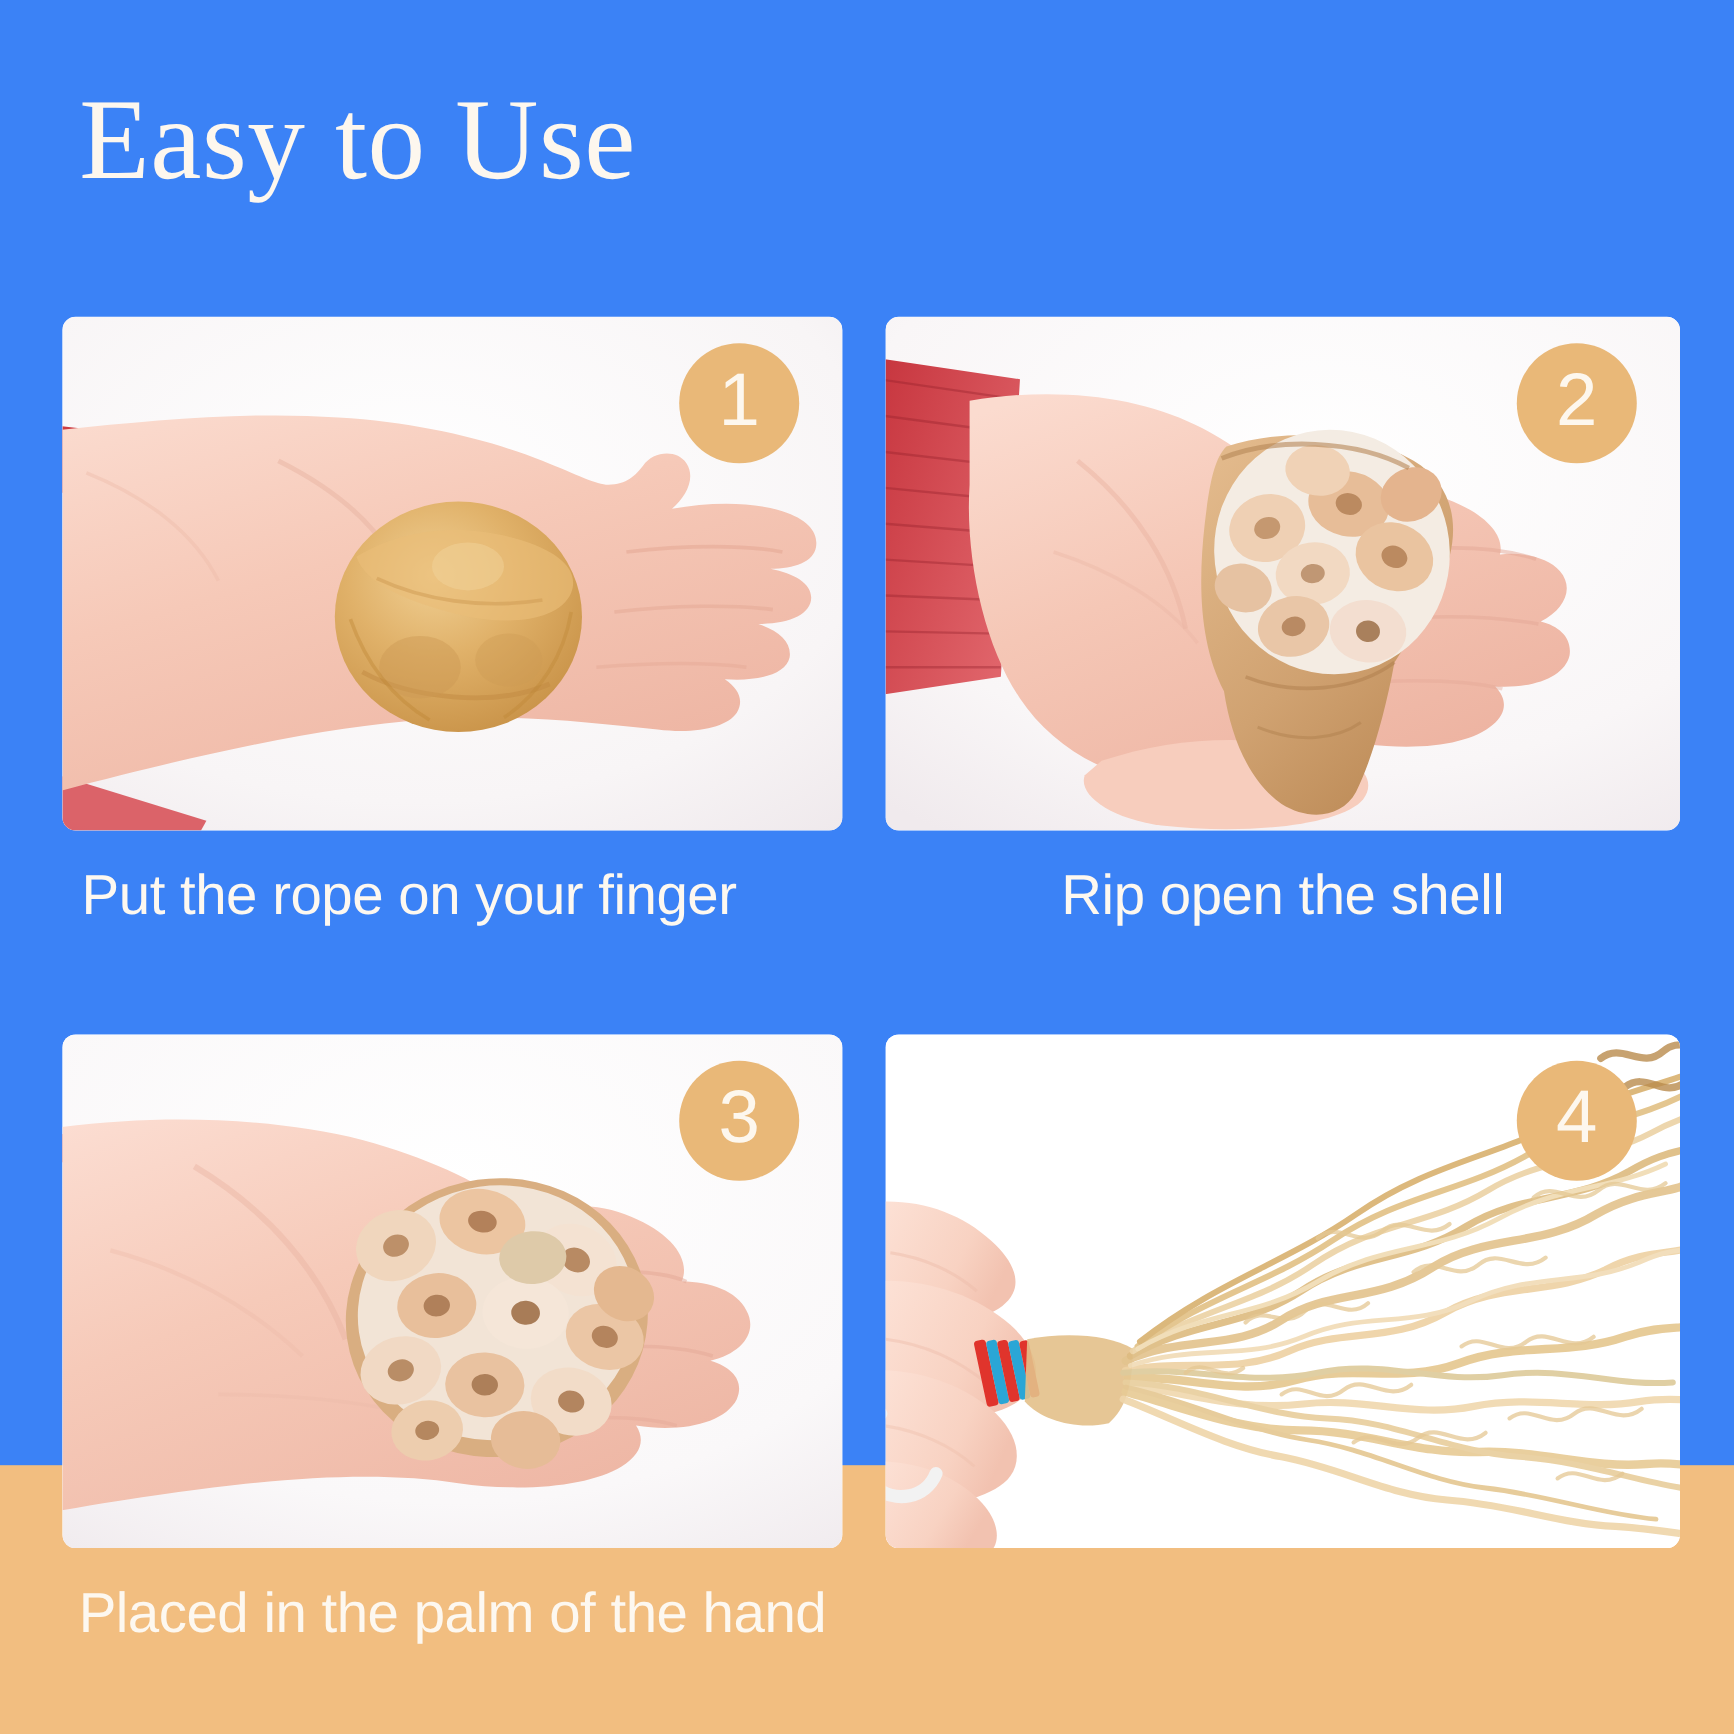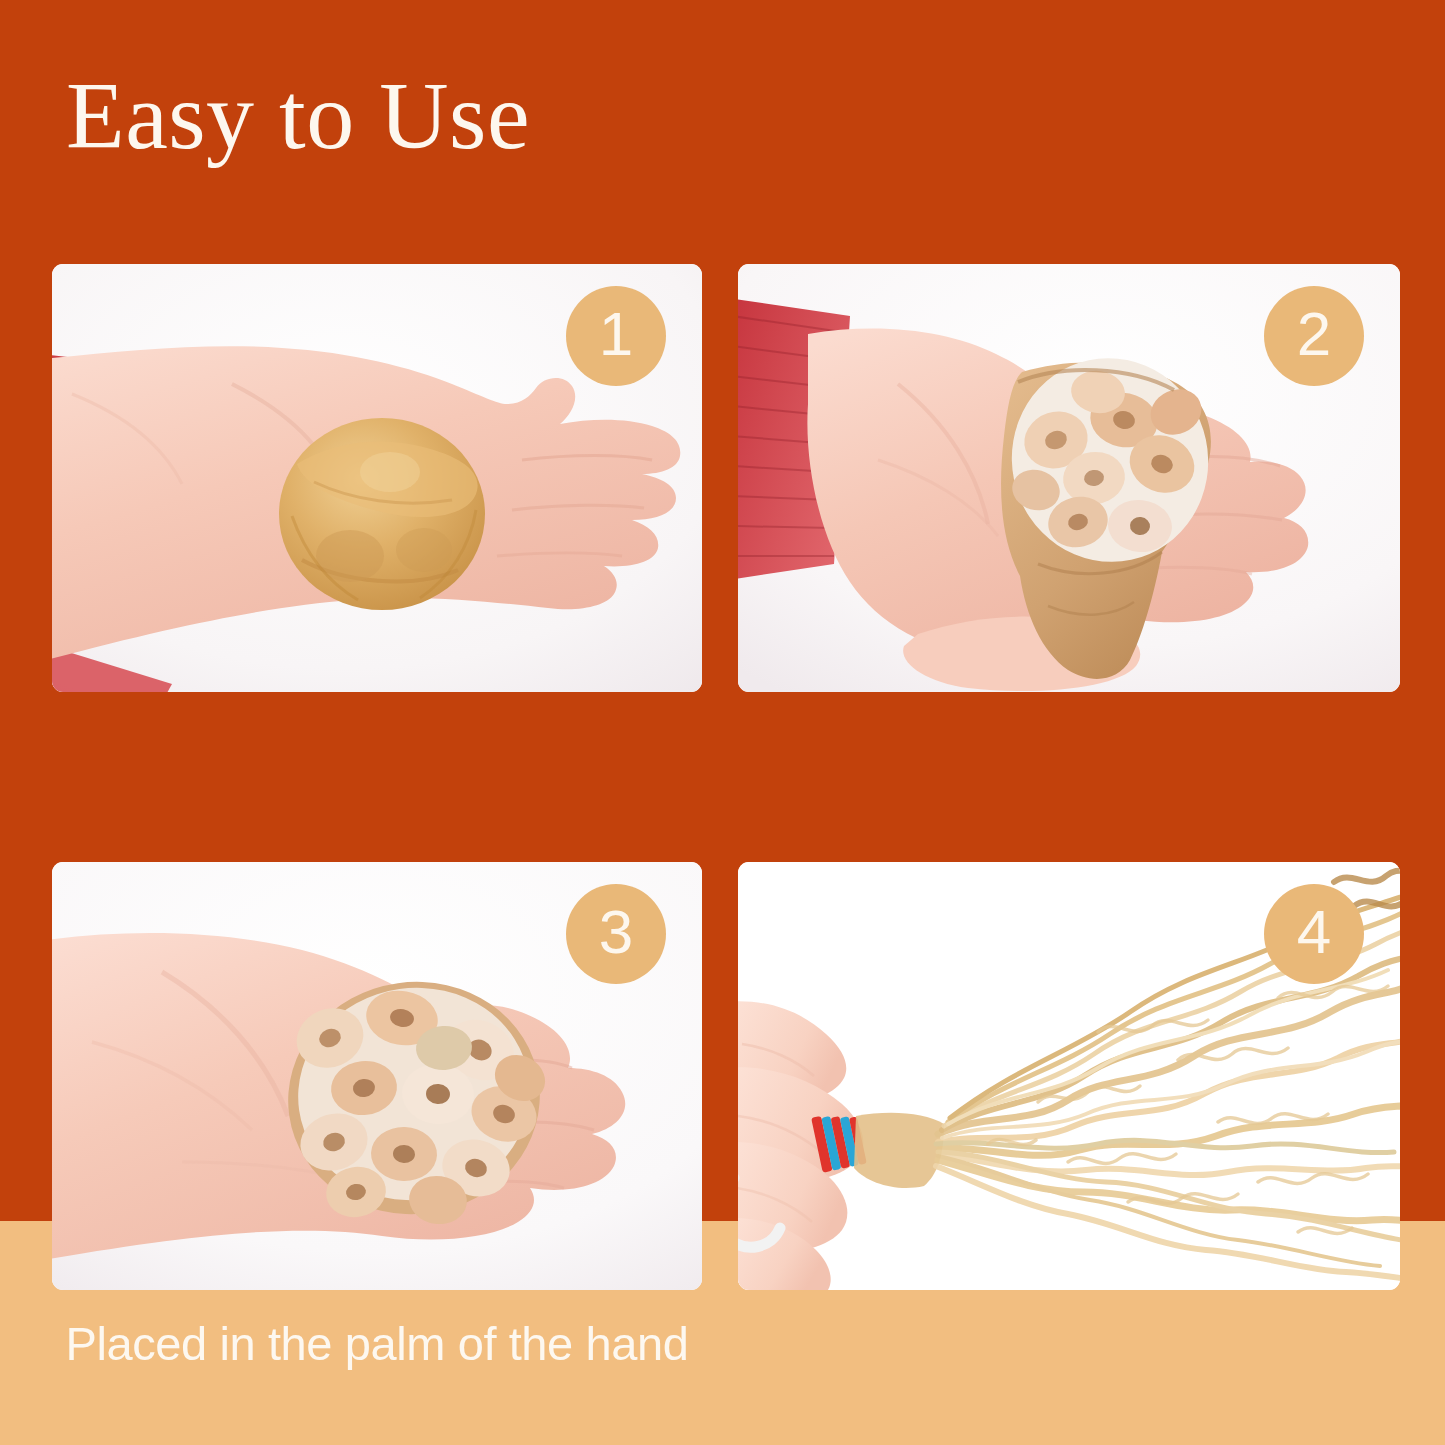--- a/index.html
+++ b/index.html
@@ -10,21 +10,21 @@
     width: 1445px;
     height: 1445px;
     overflow: hidden;
     font-family: "Liberation Sans", sans-serif;
     background: #f2be80;
   }
   #page {
     position: relative;
     width: 1445px;
     height: 1221px;
-    background: #c2410c;
+    background: #3b82f6;
     box-sizing: border-box;
   }
   #page-title {
     position: absolute;
     left: 66px;
     top: 68px;
     font-family: "Liberation Serif", "DejaVu Serif", serif;
     font-size: 96px;
     line-height: 1.0;
     color: #fdf7ee;
@@ -175,20 +175,21 @@
             <ellipse cx="298" cy="292" rx="34" ry="26" fill="#cc9a54" opacity="0.45"></ellipse>
             <ellipse cx="372" cy="286" rx="28" ry="22" fill="#cc9a54" opacity="0.38"></ellipse>
             <ellipse cx="338" cy="208" rx="30" ry="20" fill="#f1d49e" opacity="0.45"></ellipse>
             <path d="M240 252 C 252 286, 272 316, 306 336" stroke="#b9812f" stroke-width="3" fill="none" opacity="0.35"></path>
             <path d="M424 246 C 418 282, 398 314, 368 334" stroke="#b9812f" stroke-width="3" fill="none" opacity="0.3"></path>
           </svg>
           <div class="step-badge">
             <span class="num">1</span>
           </div>
         </div>
+        <div class="step-caption cap-left-1">Put the rope on your finger</div>
       </div>
 
       <div class="step-cell cell-right">
         <div class="photo-card">
           <svg viewBox="0 0 662 428" preserveAspectRatio="xMidYMid slice">
             <defs>
               <radialGradient id="bg2" cx="55%" cy="30%" r="85%">
                 <stop offset="0%" stop-color="#ffffff"></stop>
                 <stop offset="70%" stop-color="#f9f6f7"></stop>
                 <stop offset="100%" stop-color="#f0eaed"></stop>
@@ -277,20 +278,21 @@
               <ellipse cx="438" cy="148" rx="26" ry="22" fill="#e4b48e" transform="rotate(-24 438 148)"></ellipse>
               <ellipse cx="360" cy="128" rx="27" ry="21" fill="#f0d2b6" transform="rotate(8 360 128)"></ellipse>
               <ellipse cx="298" cy="226" rx="24" ry="20" fill="#e6c2a2" transform="rotate(16 298 226)"></ellipse>
             </g>
             <path d="M280 118 C 324 100, 392 102, 436 126" stroke="#b68756" stroke-width="4" fill="none" opacity="0.6"></path>
           </svg>
           <div class="step-badge">
             <span class="num">2</span>
           </div>
         </div>
+        <div class="step-caption">Rip open the shell</div>
       </div>
     </div>
 
     <div class="step-row row-2">
 
       <div class="step-cell cell-left">
         <div class="photo-card">
           <svg viewBox="0 0 650 428" preserveAspectRatio="xMidYMid slice">
             <defs>
               <radialGradient id="bg3" cx="50%" cy="30%" r="85%">

